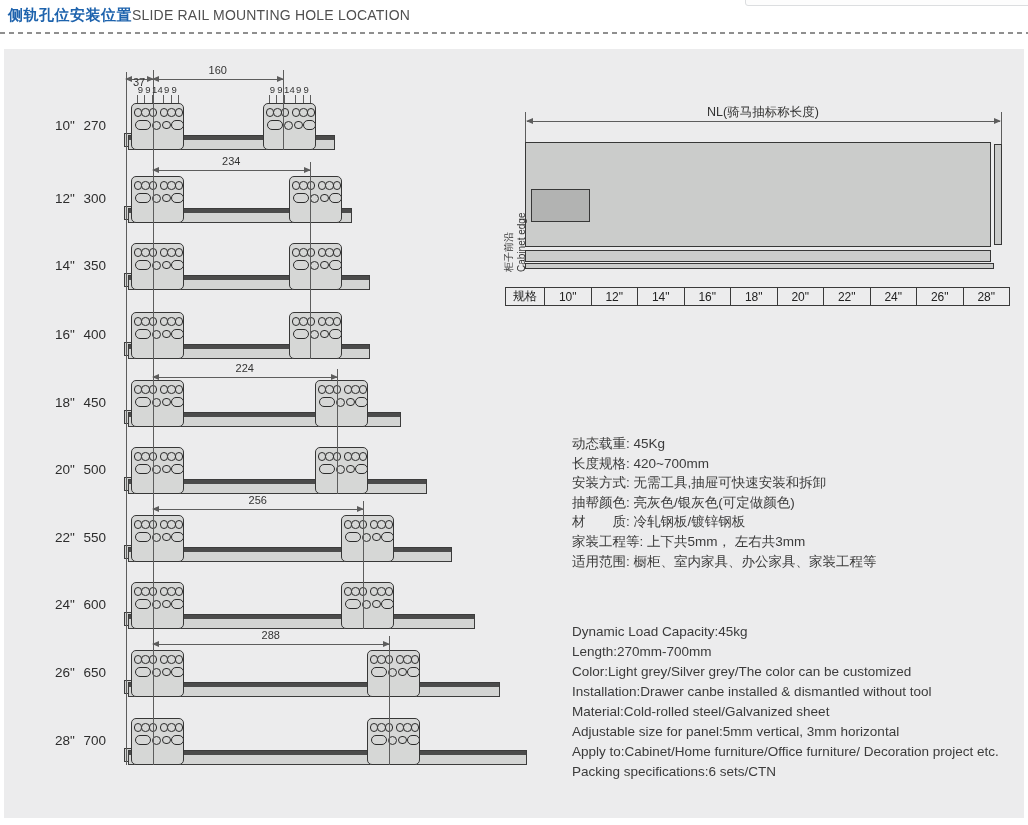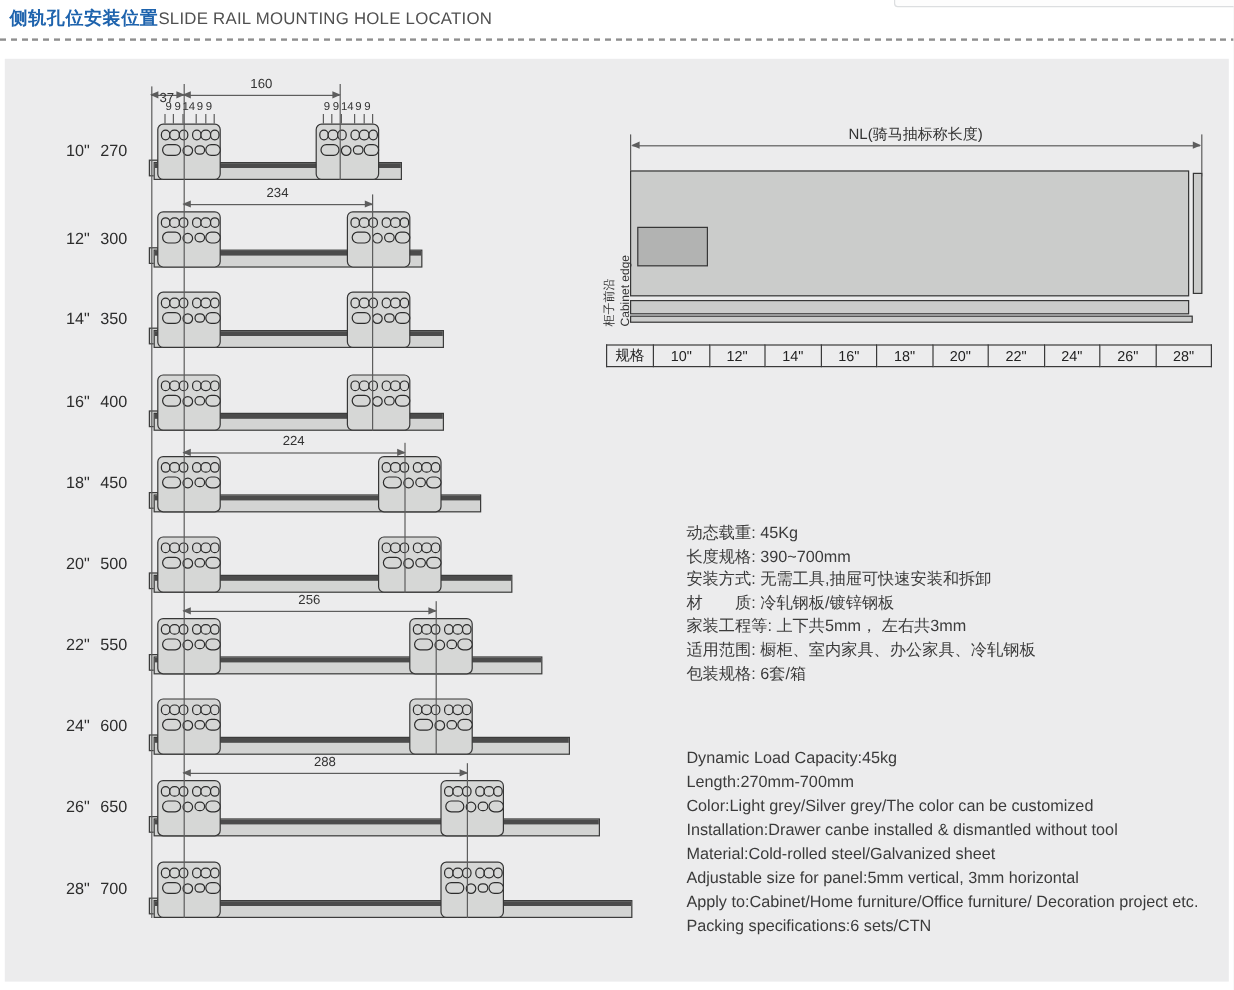--- a/index.html
+++ b/index.html
@@ -438,26 +438,26 @@
         <td>22"</td>
         <td>24"</td>
         <td>26"</td>
         <td>28"</td>
       </tr>
   </tbody>
 </table>
 
 <div id="specs-cn" class="spec-block" style="top:434px;">
     <div class="spec-line">动态载重: 45Kg</div>
-    <div class="spec-line">长度规格: 390~700mm</div>
+    <div class="spec-line">长度规格: 420~700mm</div>
     <div class="spec-line">安装方式: 无需工具,抽屉可快速安装和拆卸</div>
+    <div class="spec-line">抽帮颜色: 亮灰色/银灰色(可定做颜色)</div>
     <div class="spec-line">材　　质: 冷轧钢板/镀锌钢板</div>
     <div class="spec-line">家装工程等: 上下共5mm， 左右共3mm</div>
-    <div class="spec-line">适用范围: 橱柜、室内家具、办公家具、冷轧钢板</div>
-    <div class="spec-line">包装规格: 6套/箱</div>
+    <div class="spec-line">适用范围: 橱柜、室内家具、办公家具、家装工程等</div>
   </div>
 <div id="specs-en" class="spec-block" style="top:622px;">
     <div class="spec-line">Dynamic Load Capacity:45kg</div>
     <div class="spec-line">Length:270mm-700mm</div>
     <div class="spec-line">Color:Light grey/Silver grey/The color can be customized</div>
     <div class="spec-line">Installation:Drawer canbe installed &amp; dismantled without tool</div>
     <div class="spec-line">Material:Cold-rolled steel/Galvanized sheet</div>
     <div class="spec-line">Adjustable size for panel:5mm vertical, 3mm horizontal</div>
     <div class="spec-line">Apply to:Cabinet/Home furniture/Office furniture/ Decoration project etc.</div>
     <div class="spec-line">Packing specifications:6 sets/CTN</div>

